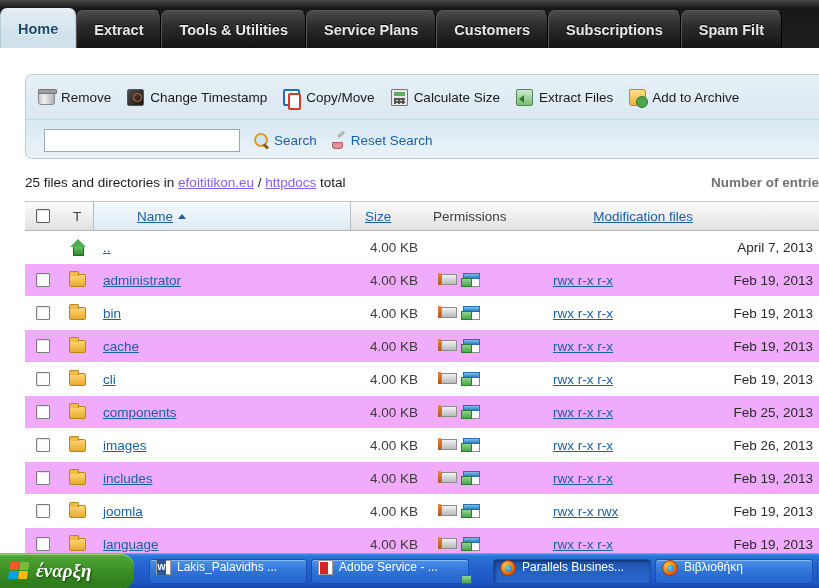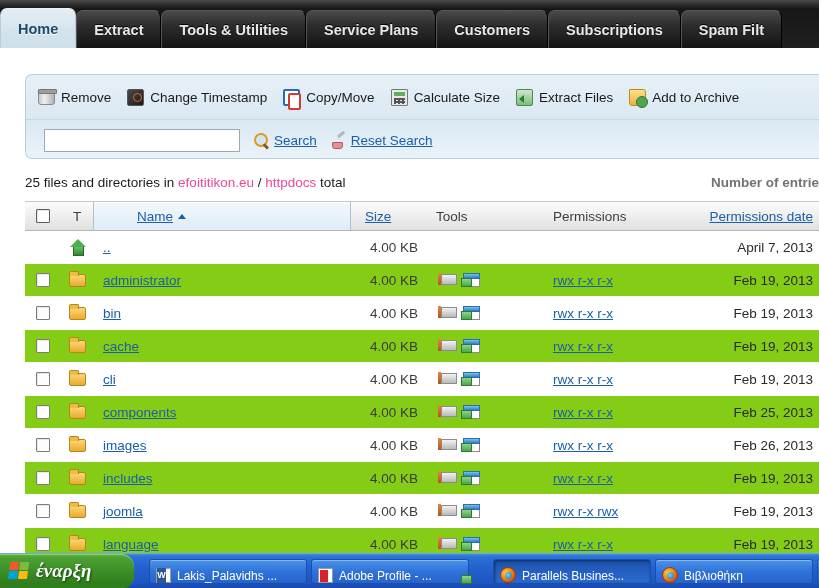--- a/index.html
+++ b/index.html
@@ -103,35 +103,35 @@
     border: 1px solid #9aa9b3;
     background: #fff;
     font-size: 12px; padding: 0 4px;
     font-family: "Liberation Sans", sans-serif;
     color: #000;
   }
   .srch-link {
     display: flex; align-items: center; gap: 5px;
     margin-left: 14px; font-size: 13.5px;
   }
-  .srch-link a { color: #1a5fa8; text-decoration: underline; cursor: pointer; }
+  .srch-link a { color: #1a5fa8; cursor: pointer; }
   .ic-mag { width:15px;height:15px;position:relative;flex:0 0 15px; }
   .ic-mag:before { content:""; position:absolute; left:0; top:0; width:10px;height:10px; border:2px solid #e09a1f; border-radius:50%; background:#cfe6f5;}
   .ic-mag:after { content:""; position:absolute; right:0;bottom:0;width:6px;height:2.5px;background:#8a5a14; transform:rotate(45deg); }
   .ic-brush { width:15px;height:15px;position:relative;flex:0 0 15px; }
   .ic-brush:before { content:""; position:absolute; left:1px;top:9px;width:9px;height:5px;background:#e88f8f;border:1px solid #b45a5a;border-radius:1px 1px 3px 3px;}
   .ic-brush:after { content:""; position:absolute; left:6px;top:0px;width:8px;height:2.5px;background:#b5b5b5;transform:rotate(-40deg);}
 
   
   #infoline {
     position: absolute; left: 25px; top: 100px; width: 794px; height: 28px;
     display: flex; align-items: center; justify-content: space-between;
     font-size: 13.5px; color: #1a1a1a;
   }
-  #infoline a { color: #ec4899; cursor: pointer; }
+  #infoline a { color: #8b5cf6; text-decoration: underline; cursor: pointer; }
   #entries-label { color: #737373; white-space: nowrap; font-weight: bold; }
 
   
   #table { position: absolute; left: 25px; top: 133px; width: 794px; }
   .thead {
     display: flex; align-items: center; height: 30px;
     background: linear-gradient(to bottom, #fcfcfc 0%, #ededed 55%, #e0e0e0 100%);
     border-top: 1px solid #c6c6c6;
     border-bottom: 1px solid #b5b5b5;
     font-size: 13.5px;
@@ -154,21 +154,21 @@
   .sortarrow {
     display:inline-block; margin-left:5px;
     width:0;height:0;border-left:4px solid transparent;border-right:4px solid transparent;
     border-bottom:5px solid #1a5fa8;
   }
   .trow {
     display: flex; align-items: center; height: 33px;
     font-size: 13.5px; color: #1a1a1a;
     border-bottom: 1px solid #ffffff;
   }
-  .trow.alt { background: #84cc16; }
+  .trow.alt { background: #f0abfc; }
   .trow .c-size { justify-content: flex-end; padding-right: 4px; padding-left: 0; }
   .trow .c-date { color: #2a2a2a; }
   .trow a { color: #1a5fa8; text-decoration: underline; cursor: pointer; }
   .chk {
     width: 14px; height: 14px; background: #fdfdfd;
     border: 1px solid #7c7c7c; border-radius: 1px;
     box-shadow: inset 1px 1px 0 #e8e8e8;
   }
   .chk.hdr { border-color:#5d5d5d; }
   .ic-folder {
@@ -233,21 +233,21 @@
   .winflag span:nth-child(1){left:0;top:0;background:#f05a28;}
   .winflag span:nth-child(2){left:10px;top:0;background:#7cbb42;}
   .winflag span:nth-child(3){left:0;top:9px;background:#00a3dd;}
   .winflag span:nth-child(4){left:10px;top:9px;background:#fdb913;}
   .tasks { display:flex; align-items:center; gap:4px; margin-left:15px; }
   .task {
     height: 25px; width: 158px;
     background: linear-gradient(to bottom,#4b93ec,#2f73d8 50%,#2663cc);
     border: 1px solid #1b4fa8;
     border-radius: 3px;
-    display: flex; align-items: flex-end; gap: 6px;
+    display: flex; align-items: flex-start; gap: 6px;
     padding: 0 6px;
     color: #fff; font-size: 12px;
     white-space: nowrap; overflow: hidden;
     box-shadow: inset 0 1px 0 rgba(255,255,255,.35);
     cursor: pointer;
   }
   .task.pressed {
     background: linear-gradient(to bottom,#1b4fa8,#2561c4 55%,#2a69cd);
     box-shadow: inset 1px 1px 3px rgba(0,0,0,.45);
     margin-left: 20px;
@@ -342,28 +342,25 @@
       <div class="th c-t">
         <span>T</span>
       </div>
       <div class="th c-name active">
         <a>Name</a>
         <span class="sortarrow"></span>
       </div>
       <div class="th c-size">
         <a>Size</a>
       </div>
-      <div class="th c-tools">
-        <span>Tools</span>
-      </div>
       <div class="th c-perm">
         <span>Permissions</span>
       </div>
       <div class="th c-date">
-        <a>Permissions date</a>
+        <a>Modification files</a>
       </div>
     </div>
     <div id="tbody">
         <div class="trow">
           <div class="th c-chk"></div>
           <div class="th c-t">
             <span class="ic-up"></span>
           </div>
           <div class="th c-name">
             <a>..</a>
@@ -623,21 +620,21 @@
     </span>
     <span class="lbl">έναρξη</span>
   </div>
   <div class="tasks" id="tasklist">
       <div class="task">
         <span class="tskico ic-word"></span>
         <span>Lakis_Palavidhs ...</span>
       </div>
       <div class="task">
         <span class="tskico ic-pdf"></span>
-        <span>Adobe Profile - ...</span>
+        <span>Adobe Service - ...</span>
       </div>
       <div class="task pressed">
         <span class="ic-ff"></span>
         <span>Parallels Busines...</span>
       </div>
       <div class="task">
         <span class="ic-ff"></span>
         <span>Βιβλιοθήκη</span>
       </div>
       <div class="task clip">

